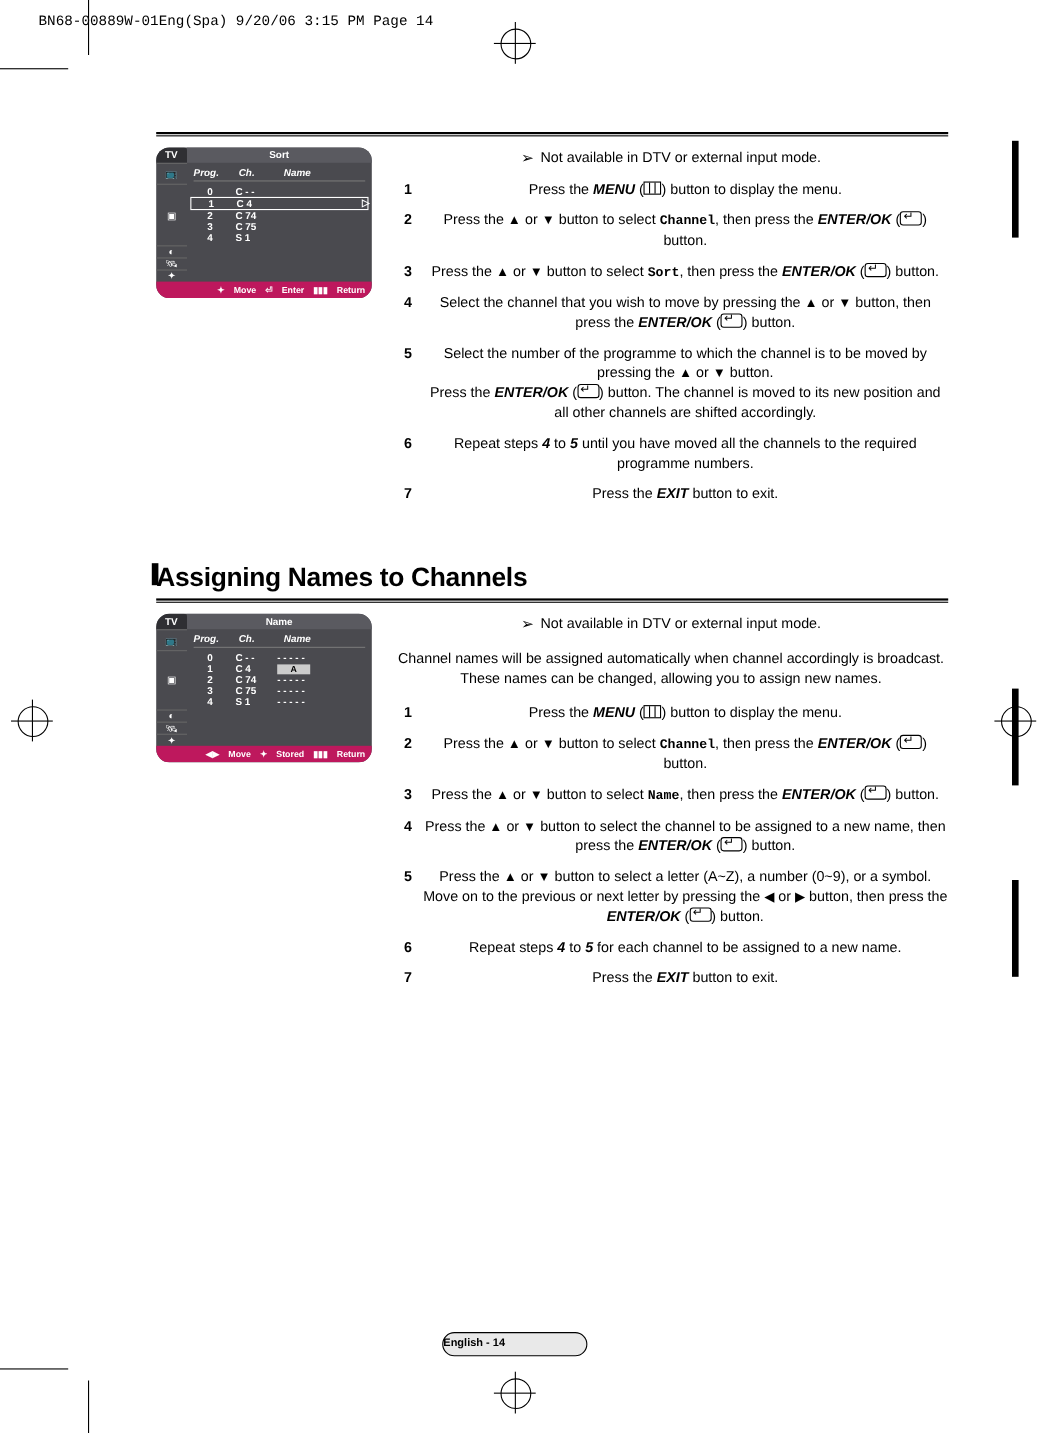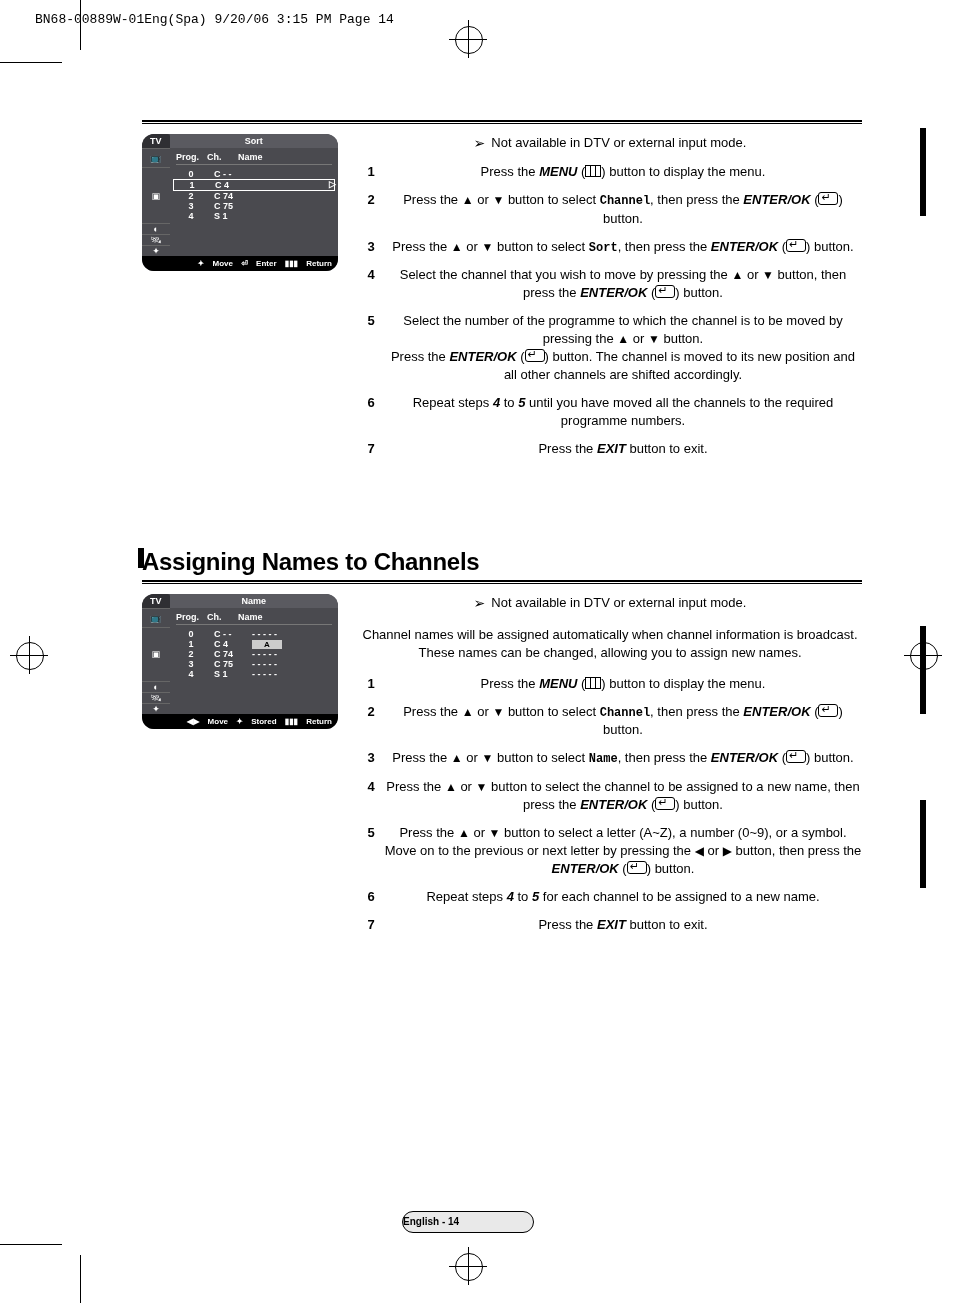--- a/index.html
+++ b/index.html
@@ -41,32 +41,32 @@
   .arr{font-size:12px;}
   .footer-pill{position:absolute;bottom:70px;left:402px;width:130px;height:20px;border:1px solid #000;border-radius:12px;background:#e9e9e9;font-size:10px;font-weight:bold;line-height:20px;}
   
   .osd-box{width:196px;background:#4a4a4f;color:#fff;font-size:9px;font-family:Arial;border-radius:12px;overflow:hidden;}
   .osd-top{display:flex;}
   .osd-tab{background:#2f2f33;padding:2px 8px;font-weight:bold;border-radius:3px 3px 0 0;}
   .osd-title{flex:1;text-align:center;background:#5a5a60;font-weight:bold;padding:2px 0;}
   .osd-row{display:flex;align-items:stretch;}
   .osd-icon{width:28px;display:flex;align-items:center;justify-content:center;border-top:1px solid #666;}
   .osd-main{flex:1;padding:2px 6px;}
-  .osd-hdr{display:flex;font-weight:bold;border-bottom:1px solid #777;padding:2px 0;gap:1px;}
+  .osd-hdr{display:flex;font-weight:bold;border-bottom:1px solid #777;padding:2px 0;gap:11px;font-style:italic;}
   .osd-hdr span:nth-child(1){width:30px;}
   .osd-hdr span:nth-child(2){width:30px;}
   .osd-line{display:flex;gap:8px;padding:0 0;font-weight:bold;}
   .osd-line span:nth-child(1){width:30px;text-align:center;}
   .osd-line span:nth-child(2){width:30px;}
   .osd-line span:nth-child(3){width:40px;}
   .osd-sel{border:1px solid #fff;margin:0 -3px;padding:0 3px;position:relative;}
   .osd-sel:after{content:"▷";position:absolute;right:-2px;top:-1px;font-size:9px;}
-  .osd-foot{background:#000000;text-align:right;padding:3px 6px;font-size:8px;font-weight:bold;}
+  .osd-foot{background:#be185d;text-align:right;padding:3px 6px;font-size:8px;font-weight:bold;}
   .osd-foot span{margin-left:6px;}
-  .sec2{margin-top:80px;}
+  .sec2{margin-top:44px;}
   .name-cursor{display:inline-block;width:10px;height:9px;background:#ccc;color:#000;font-size:8px;text-align:center;line-height:9px;vertical-align:0;}
 </style>
 </head>
 <body>
 
 <div class="page">
   <div class="print-header">BN68-00889W-01Eng(Spa)  9/20/06  3:15 PM  Page 14</div>
 
   <div class="reg reg-top">
       <span class="c"></span>
@@ -267,21 +267,21 @@
               </div>
             <div class="osd-foot">
               <span>◀▶ <span>Move</span></span>
               <span>✦ <span>Stored</span></span>
               <span>▮▮▮ <span>Return</span></span>
             </div>
           </div>
         </div>
         <div class="body">
           <p class="note-line"><span class="chev">➢</span><span>Not available in DTV or external input mode.</span></p>
-          <p>Channel names will be assigned automatically when channel information is broadcast. These names can be changed, allowing you to assign new names.</p>
+          <p>Channel names will be assigned automatically when channel accordingly is broadcast. These names can be changed, allowing you to assign new names.</p>
           <ol class="steps" id="steps2">
               <li>
                 <span class="num">1</span>
                 <span class="txt">Press the <b>MENU</b> (<span class="icon-menu"></span>) button to display the menu.</span>
               </li>
               <li>
                 <span class="num">2</span>
                 <span class="txt">Press the <span class="arr">▲</span> or <span class="arr">▼</span> button to select <span class="mono">Channel</span>, then press the <b>ENTER/OK</b> (<span class="icon-enter"></span>) button.</span>
               </li>
               <li>

